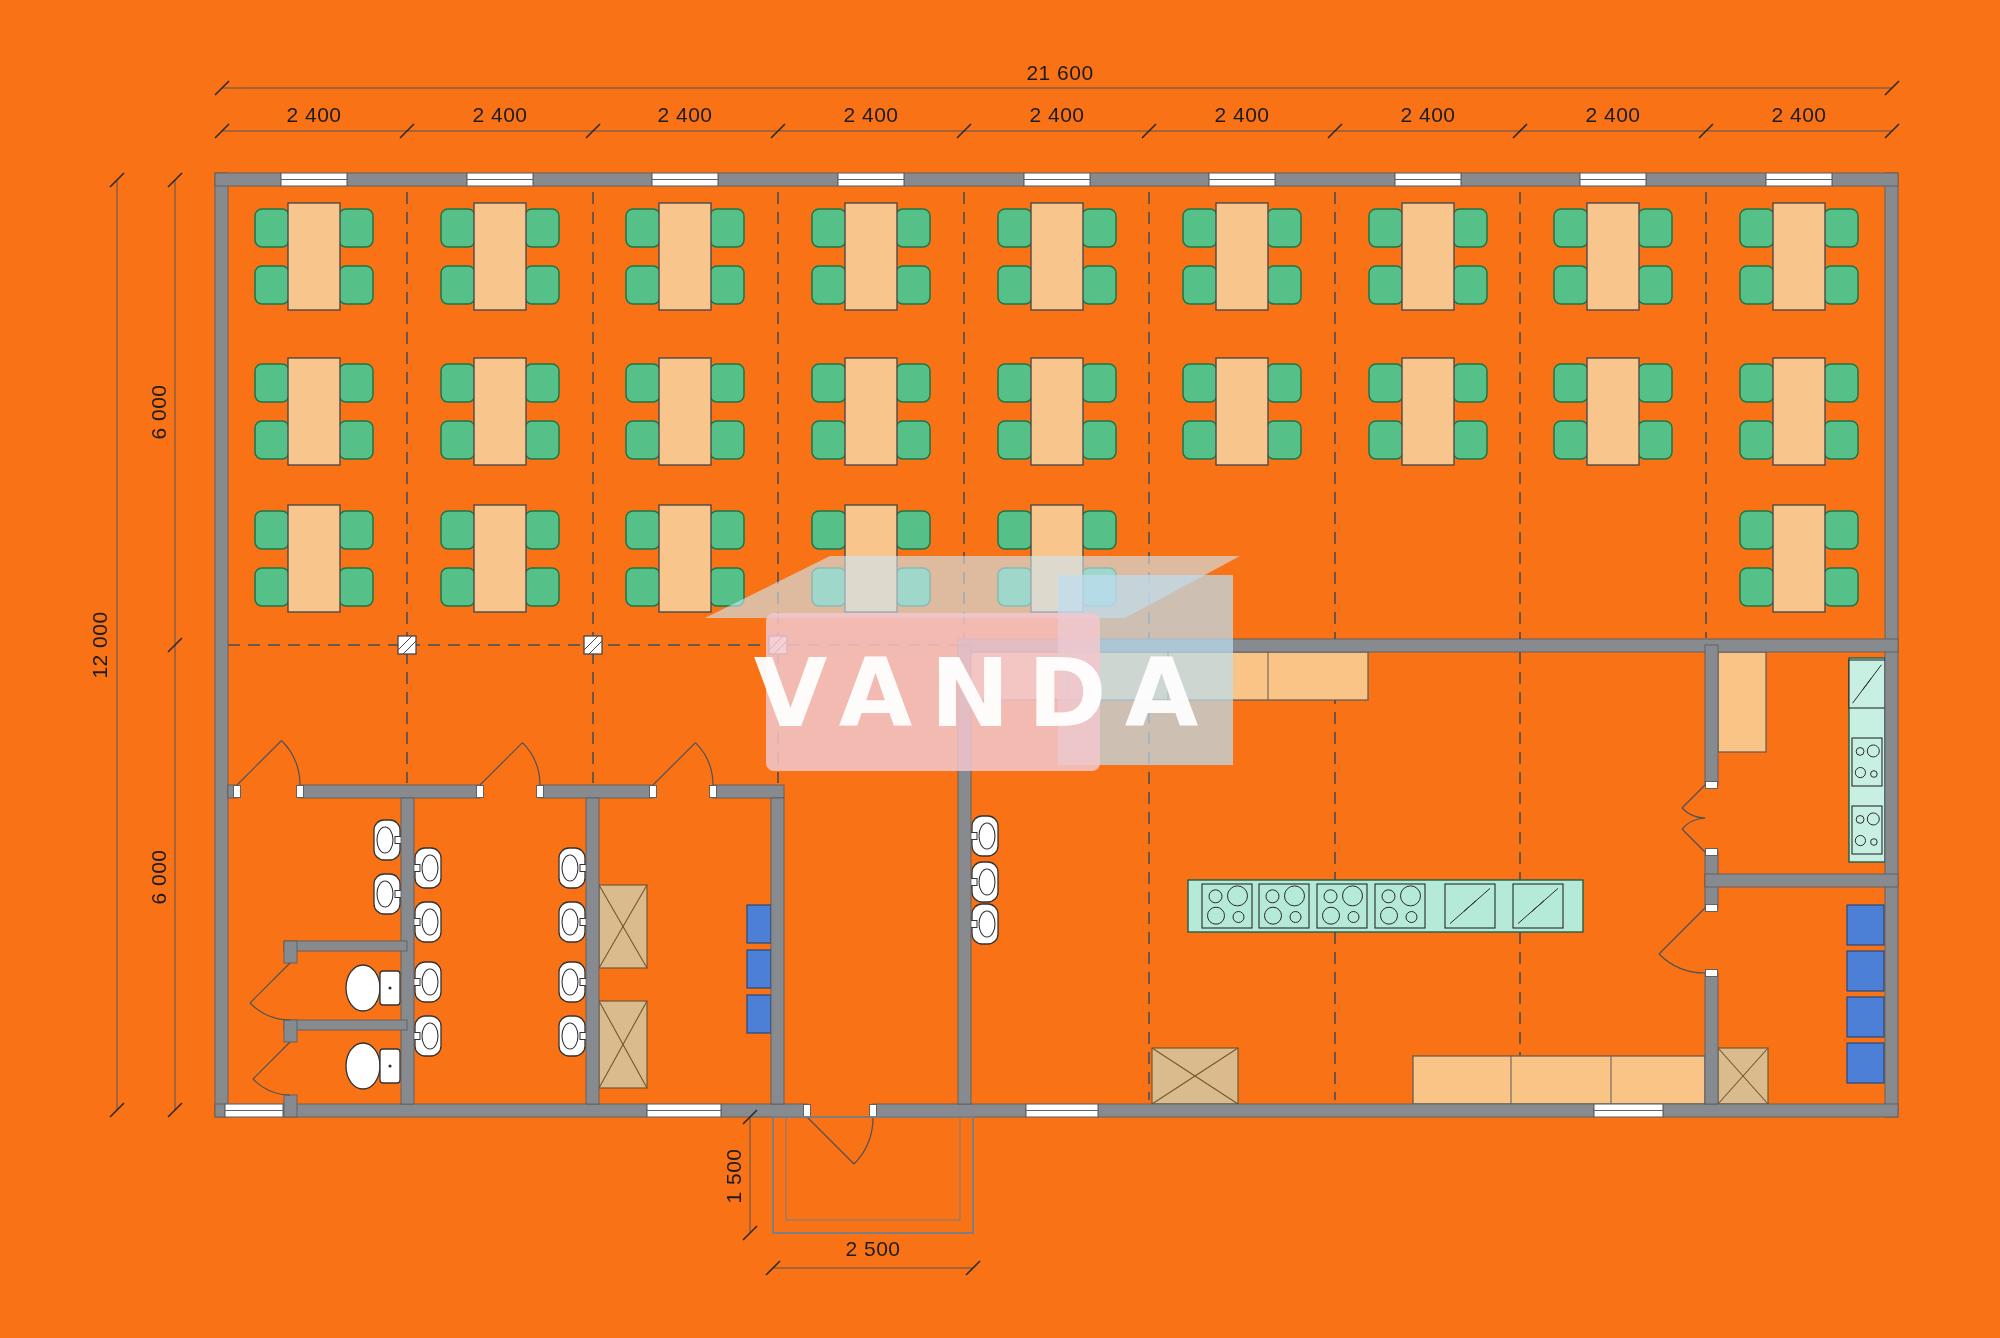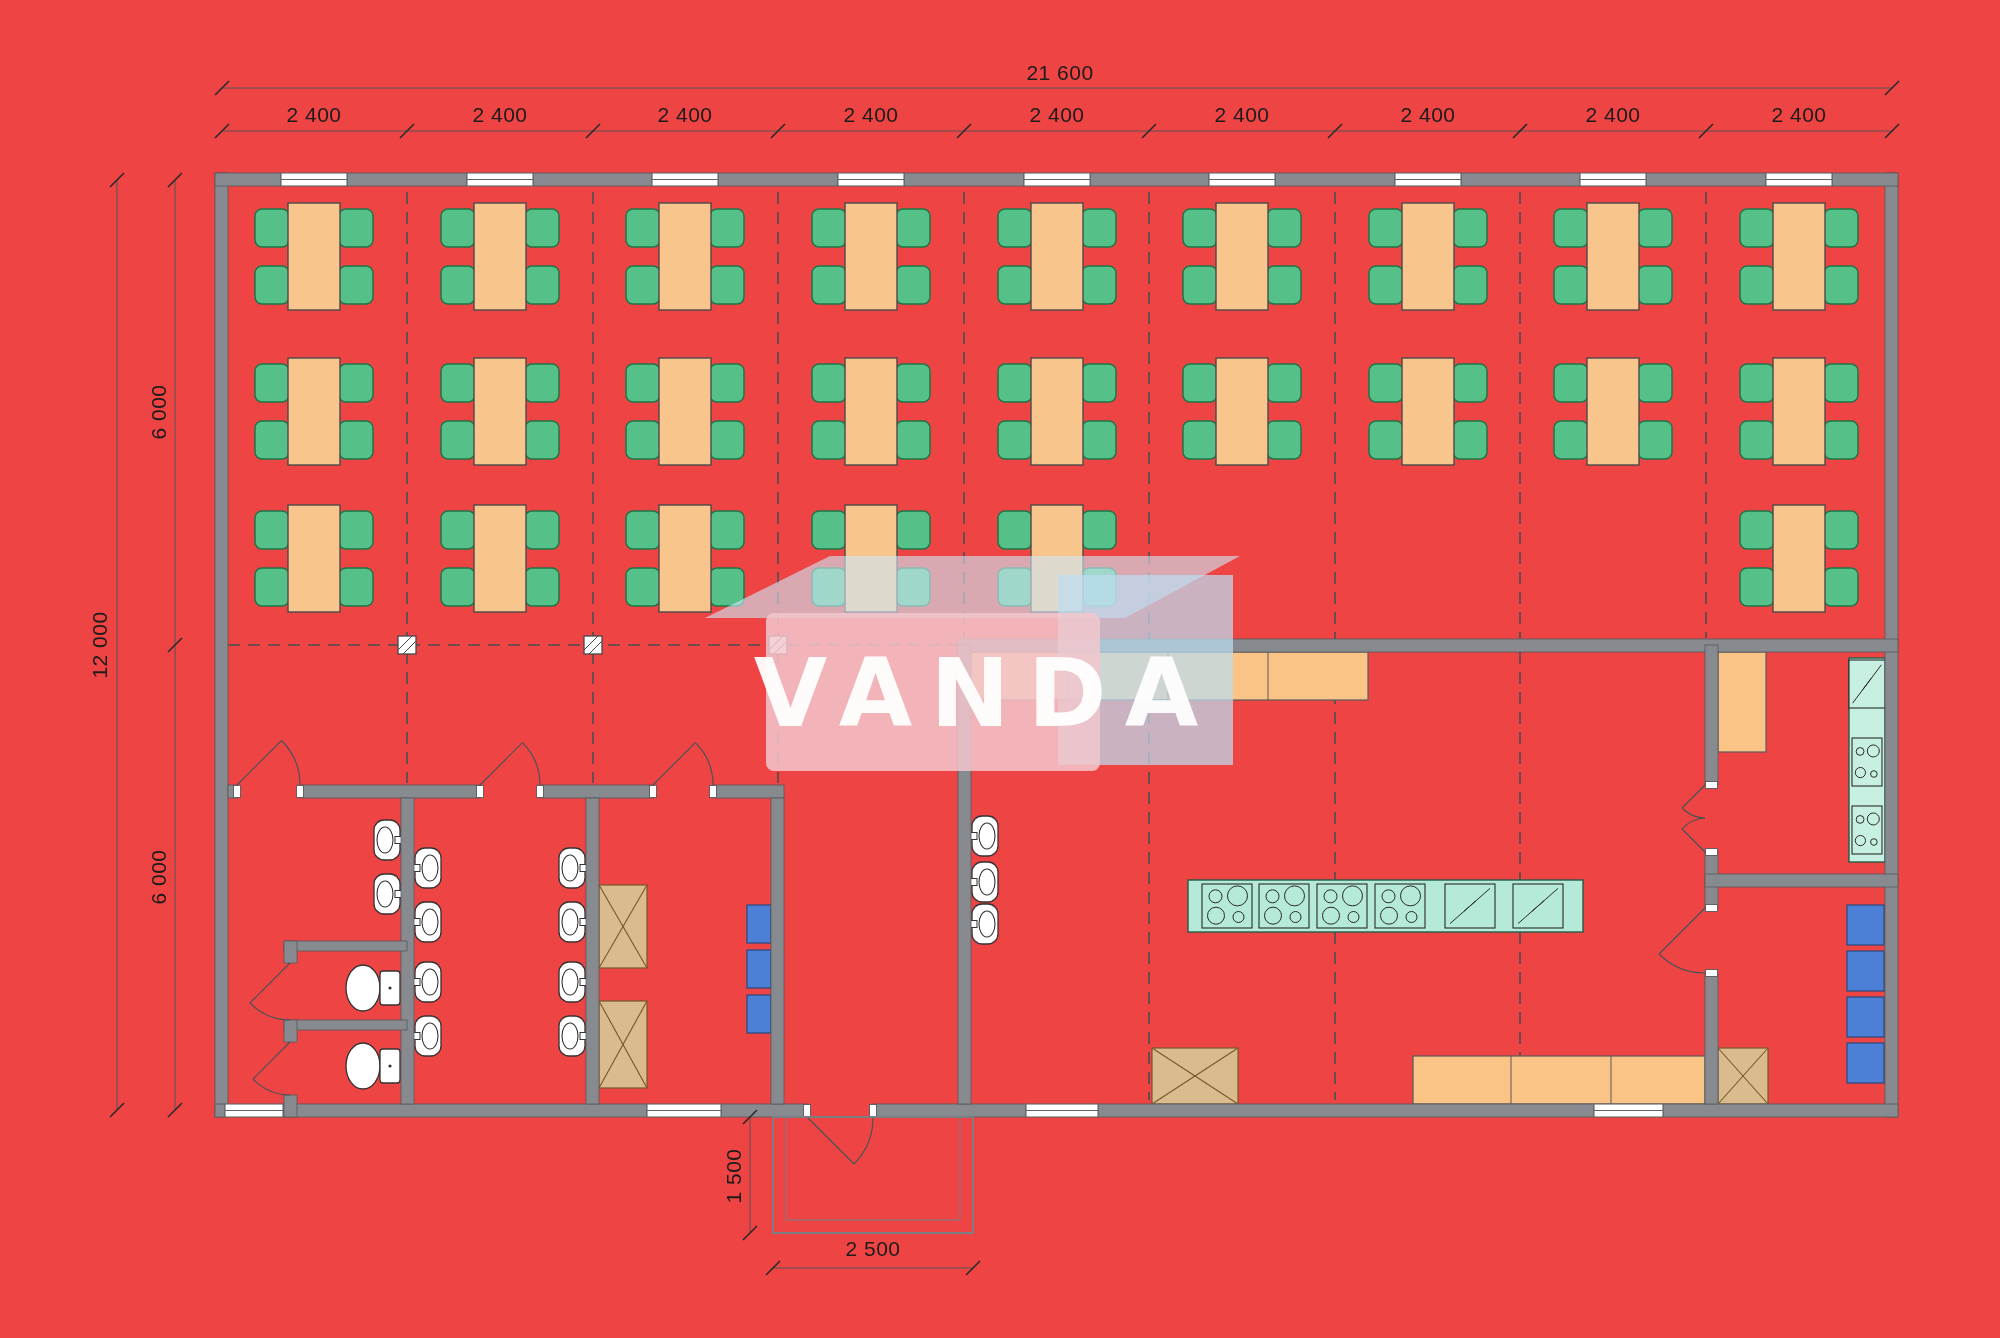--- a/index.html
+++ b/index.html
@@ -1,16 +1,16 @@
 <!DOCTYPE html>
 <html><head>
 <meta charset="utf-8">
 <style>
   html,body{margin:0;padding:0;background:#ffffff;}
-  .stage{position:relative;width:2000px;height:1338px;background:#ef4444;overflow:hidden;
+  .stage{position:relative;width:2000px;height:1338px;background:#f97316;overflow:hidden;
          font-family:"Liberation Sans", sans-serif;}
   svg{display:block;}
   text{font-family:"Liberation Sans", sans-serif;fill:#1c1c1c;}
   .dimtext{font-size:21px;letter-spacing:0.5px;}
   .wm-text{font-family:"DejaVu Sans", sans-serif;font-weight:800;font-size:95px;
            letter-spacing:18px;fill:#ffffff;opacity:0.95;}
 </style>
 </head>
 <body>
 

